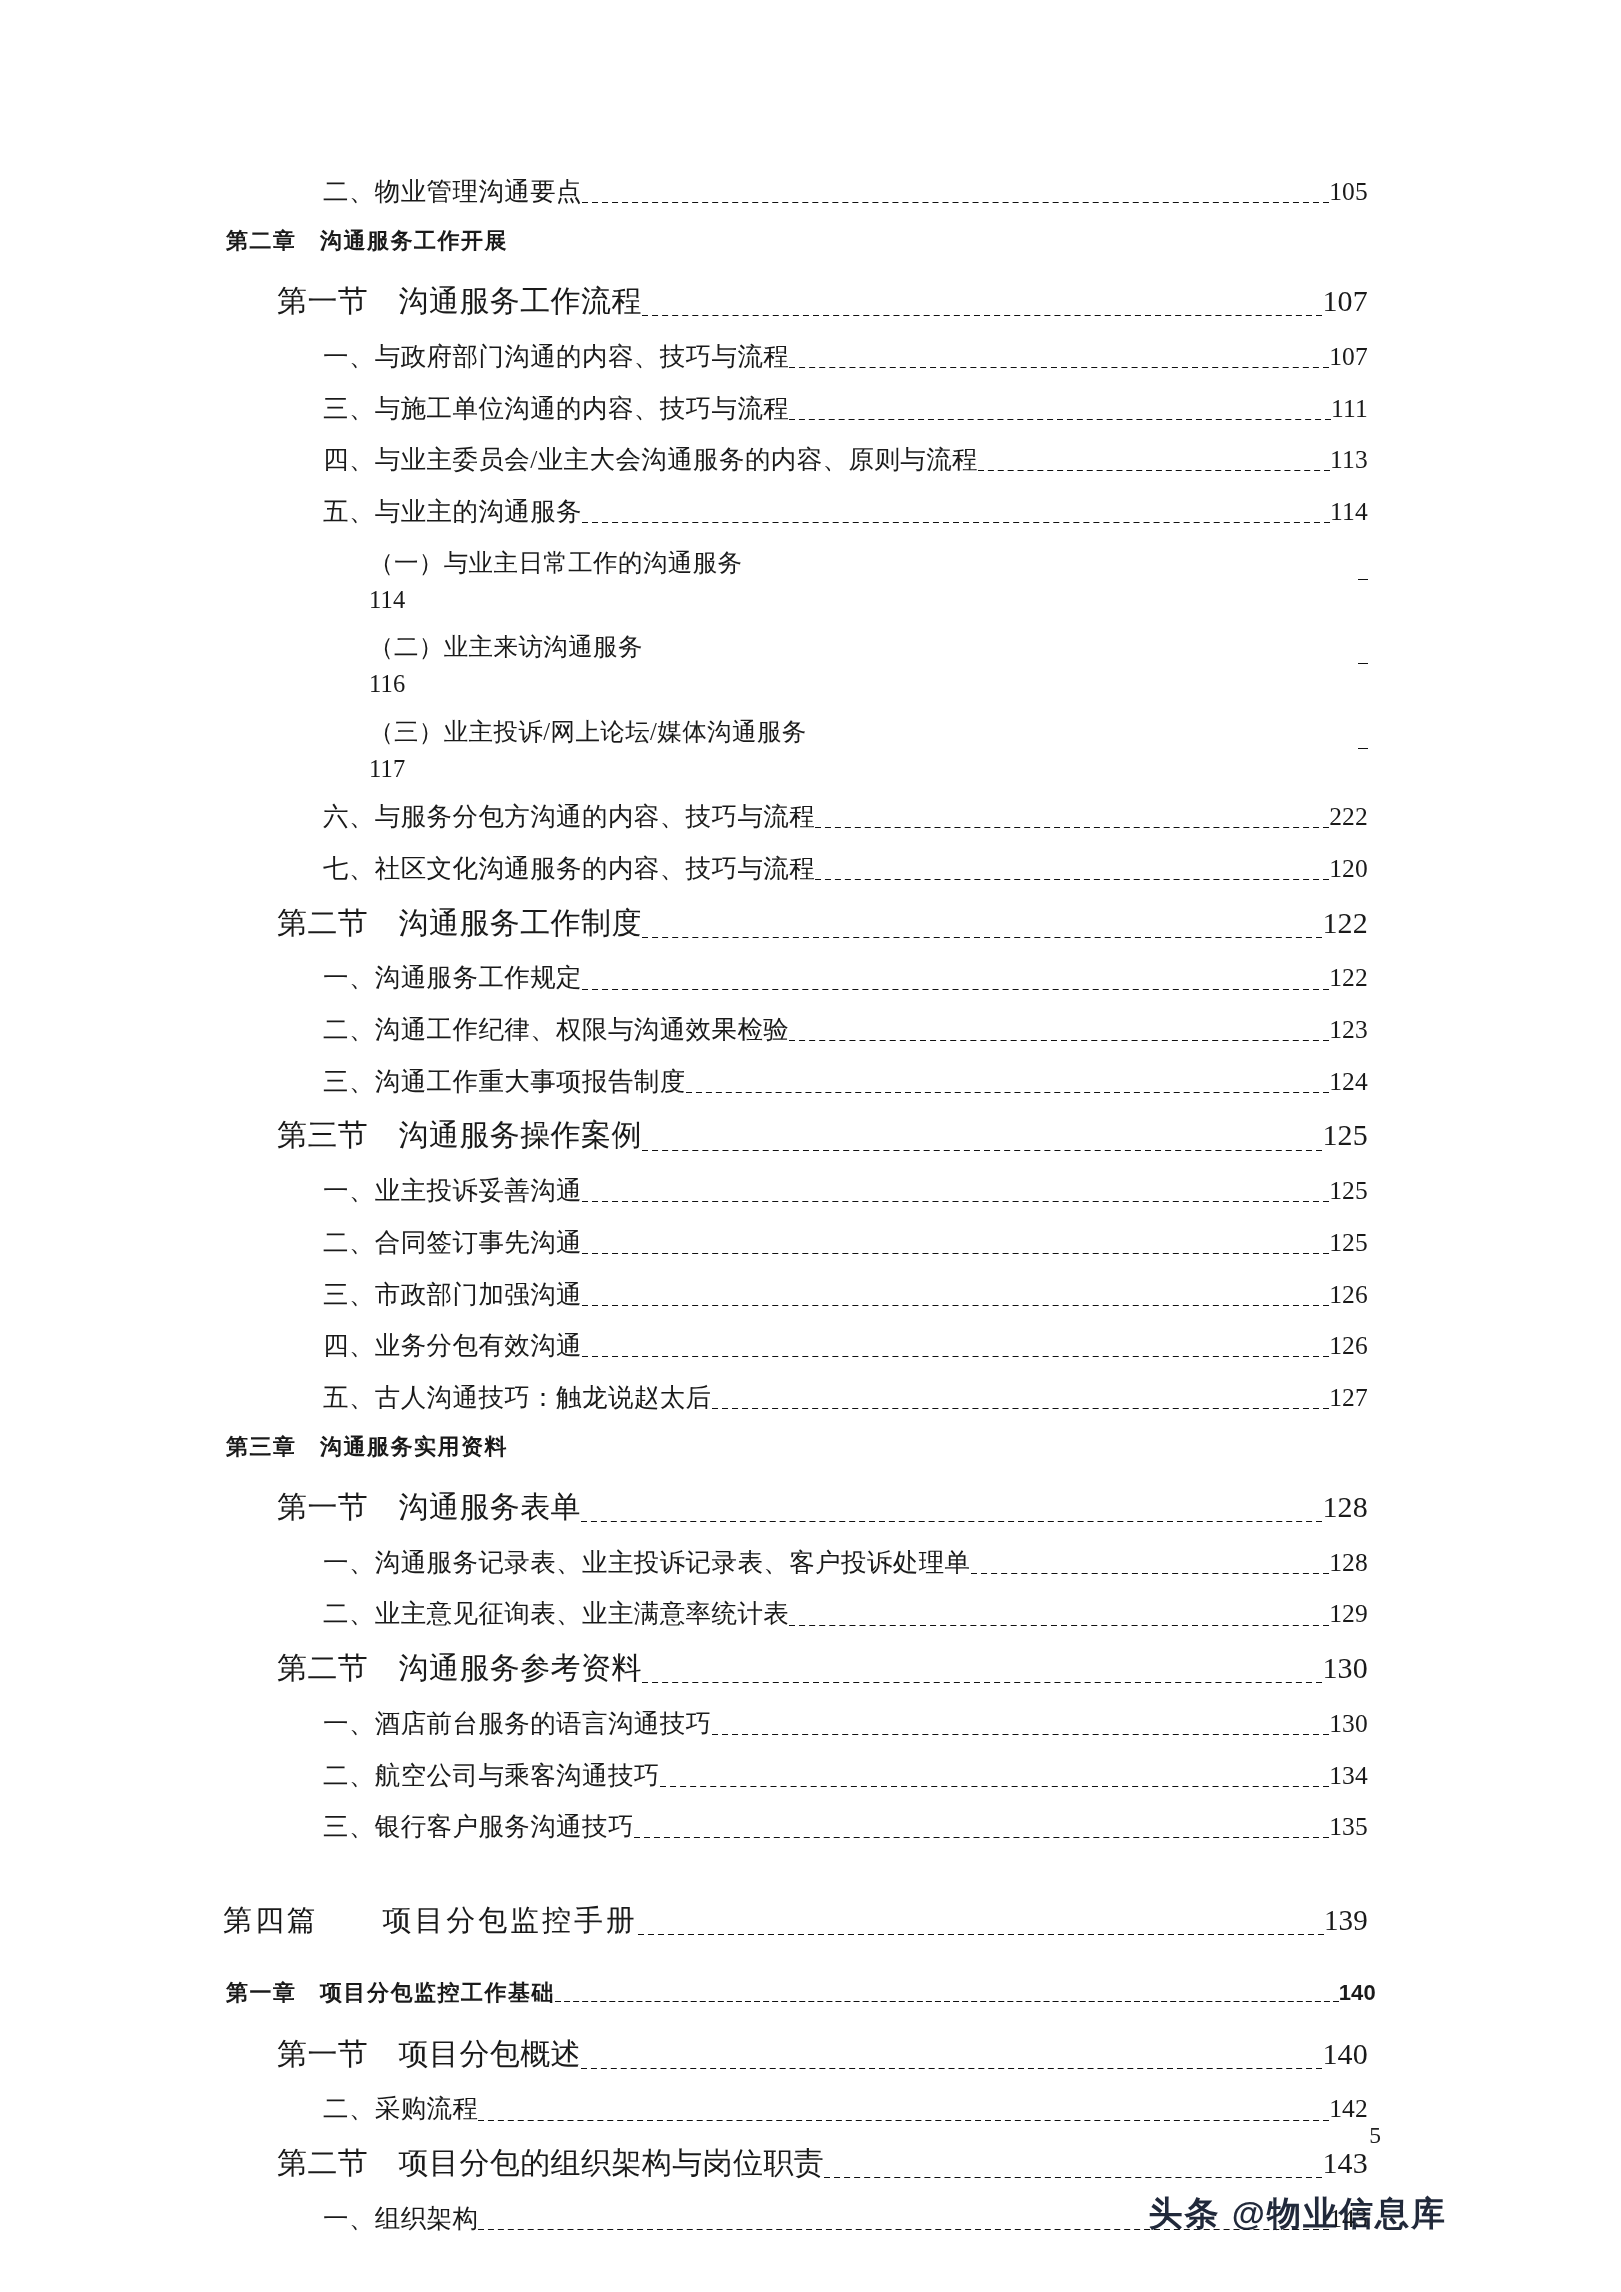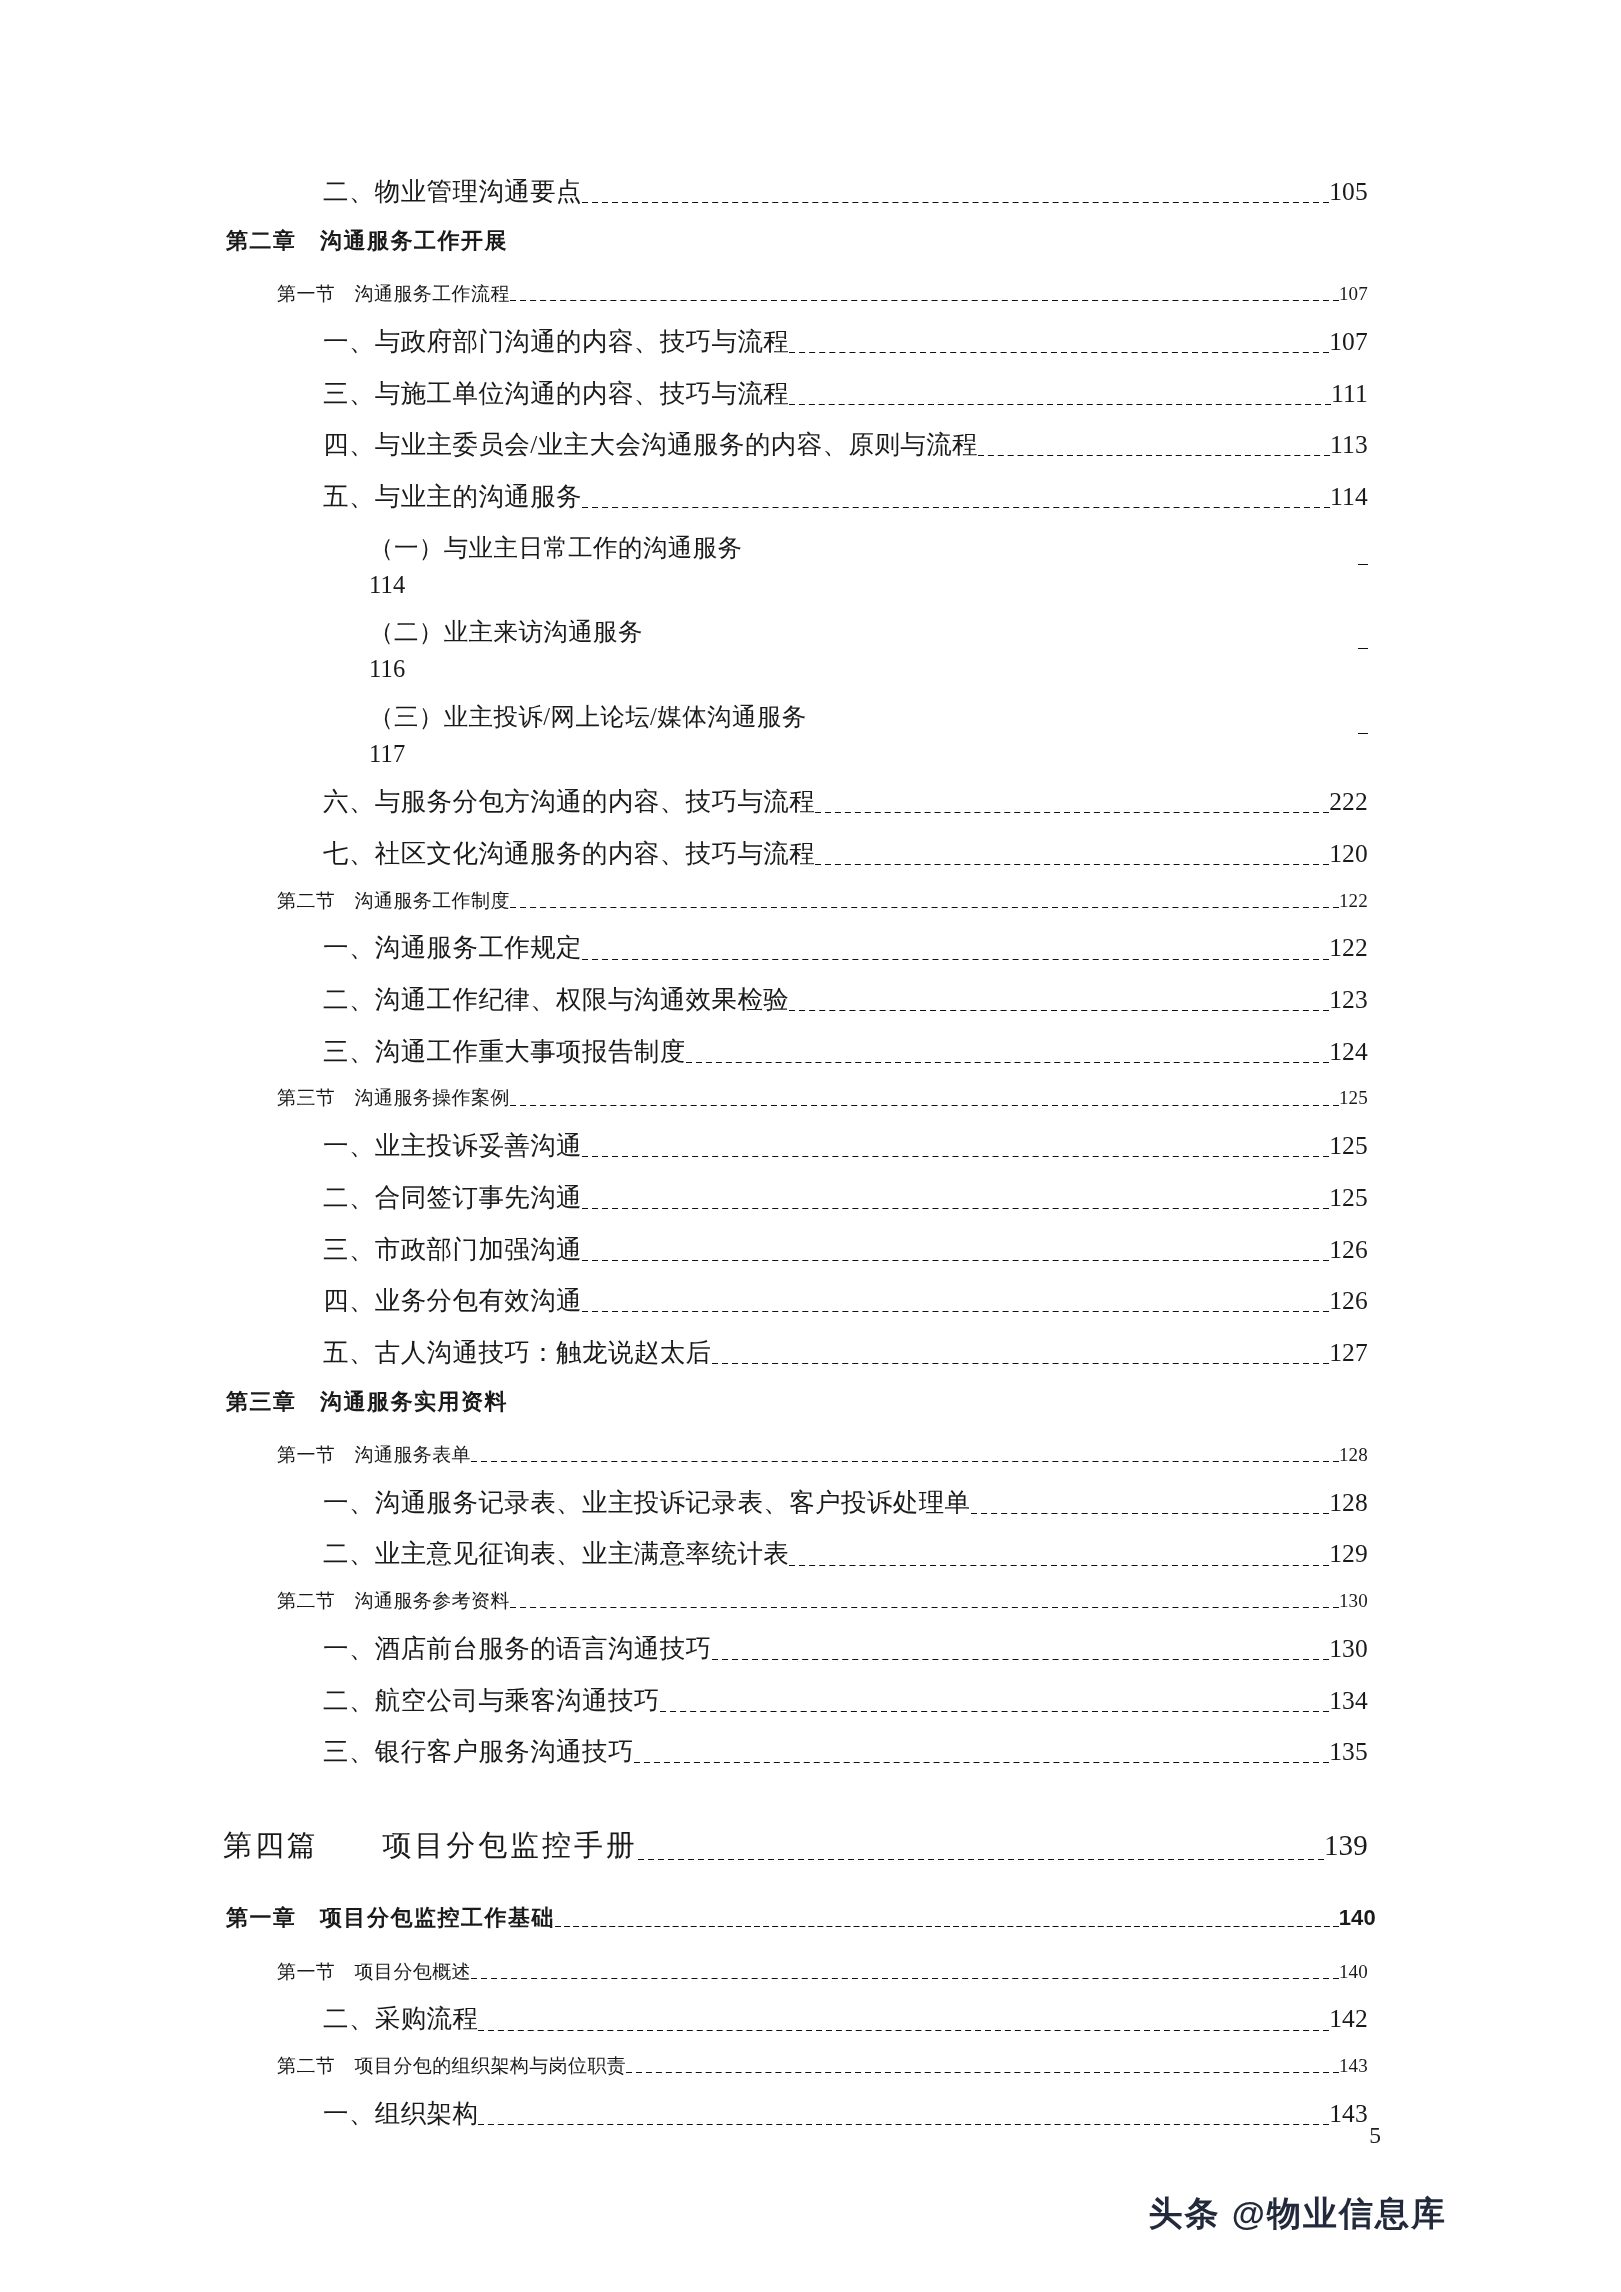--- a/index.html
+++ b/index.html
@@ -73,21 +73,21 @@
   .lvl-chapter .leader::before { border-top-width: 3.4px; }
 
   .lvl-part {
     font-size: 29px;
     font-weight: normal;
     letter-spacing: 2px;
   }
   .lvl-part .title { letter-spacing: 2.9px; }
 
   .lvl-section {
-    font-size: 19px;
+    font-size: 30px;
     justify-content: space-between;
   }
   .lvl-item {
     font-size: 25.5px;
   }
   .lvl-sub {
     font-size: 24.5px;
     flex-direction: column;
   }
 

